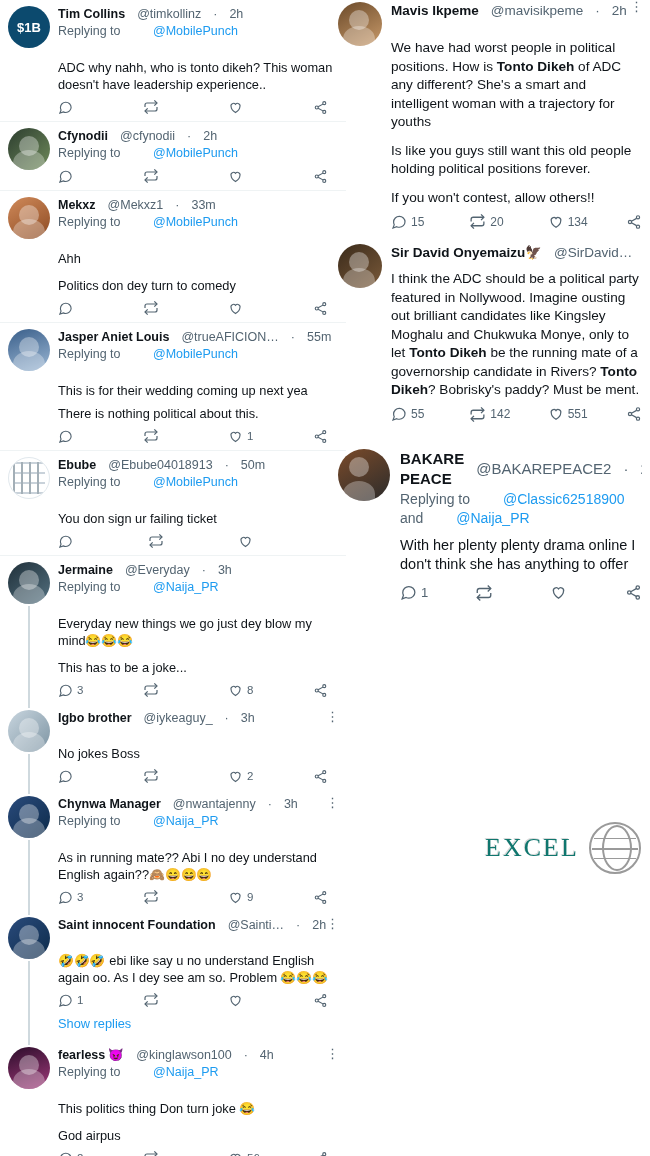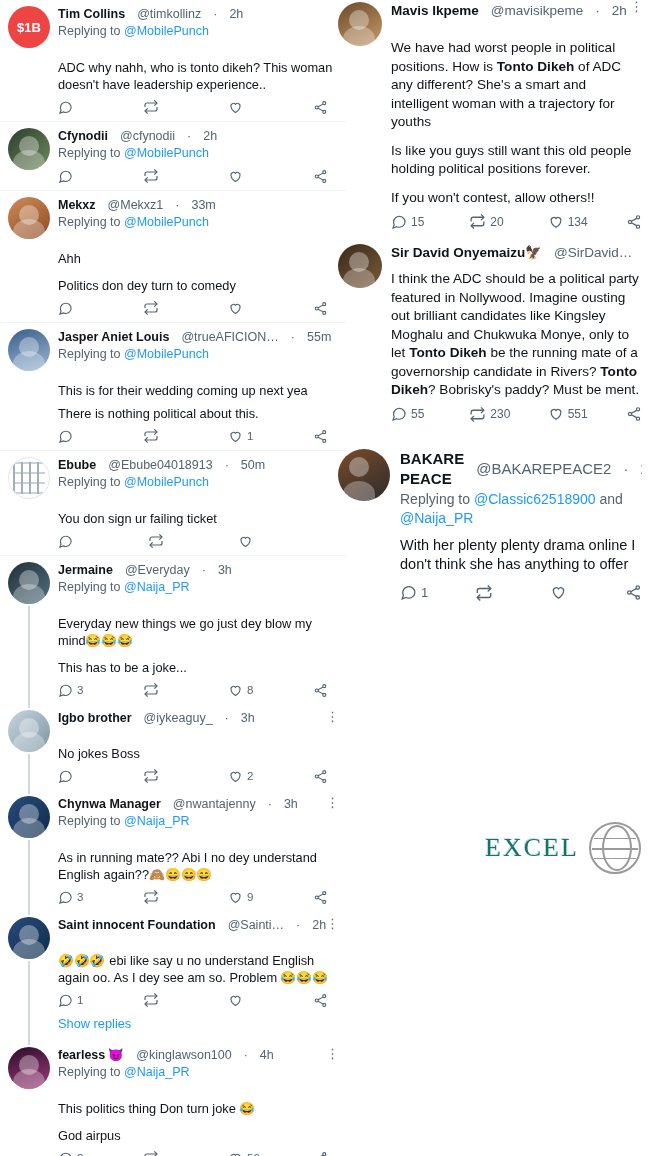--- a/index.html
+++ b/index.html
@@ -58,21 +58,21 @@
     overflow: hidden;
   }
   .dname { font-weight: bold; color: #0f1419; }
   .handle, .dot, .time { color: #536471; font-weight: normal; }
   .replyline {
     font-size: 12.5px;
     line-height: 17px;
     color: #536471;
     margin-top: 1px;
   }
-  .replyline .mention { color: #1d9bf0; }
+  .replyline .mention { color: #1d9bf0; margin-left: 29px; }
   .text {
     font-size: 12.8px;
     line-height: 17px;
     color: #0f1419;
     margin-top: 19px;
     word-wrap: break-word;
   }
   .text + .text { margin-top: 10px; }
   .text b { font-weight: bold; }
 
@@ -130,21 +130,21 @@
   .rtweet { padding: 20px 8px 2px 8px; display: flex; gap: 9px; }
   .rtweet .avatar { width: 44px; height: 44px; }
   .rtweet .avatar-wrap { width: 44px; flex: 0 0 44px; }
   .rtweet .namerow { font-size: 13.5px; line-height: 18px; }
   .rtweet .text { font-size: 13.6px; line-height: 18.5px; }
   .rtweet .act .cnt { font-size: 12px; }
 
   .badge-1b {
     width: 42px; height: 42px;
     border-radius: 50%;
-    background: #ef4444;
+    background: #0c4a6e;
     color: #fff;
     display: flex;
     align-items: center;
     justify-content: center;
     font-size: 13px;
     font-weight: bold;
   }
 
   
   .av-a { background: linear-gradient(135deg,#2c3d2f,#6f8a5a); }
@@ -807,21 +807,21 @@
               </svg>
             <span class="cnt">55</span>
           </div>
           <div class="act">
             <svg width="17" height="17" viewBox="0 0 24 24" fill="none" stroke="#536471" stroke-width="1.8">
                 <path d="M17 2l4 4-4 4"></path>
                 <path d="M3 12V9a3 3 0 0 1 3-3h15"></path>
                 <path d="M7 22l-4-4 4-4"></path>
                 <path d="M21 12v3a3 3 0 0 1-3 3H3"></path>
               </svg>
-            <span class="cnt">230</span>
+            <span class="cnt">142</span>
           </div>
           <div class="act">
             <svg width="16" height="16" viewBox="0 0 24 24" fill="none" stroke="#536471" stroke-width="1.8">
                 <path d="M12 20s-7-4.6-7-9.3A4 4 0 0 1 12 7a4 4 0 0 1 7 3.7C19 15.4 12 20 12 20z"></path>
               </svg>
             <span class="cnt">551</span>
           </div>
           <div class="act last">
             <svg width="16" height="16" viewBox="0 0 24 24" fill="none" stroke="#536471" stroke-width="1.8">
                 <circle cx="18" cy="5" r="2.4"></circle>

